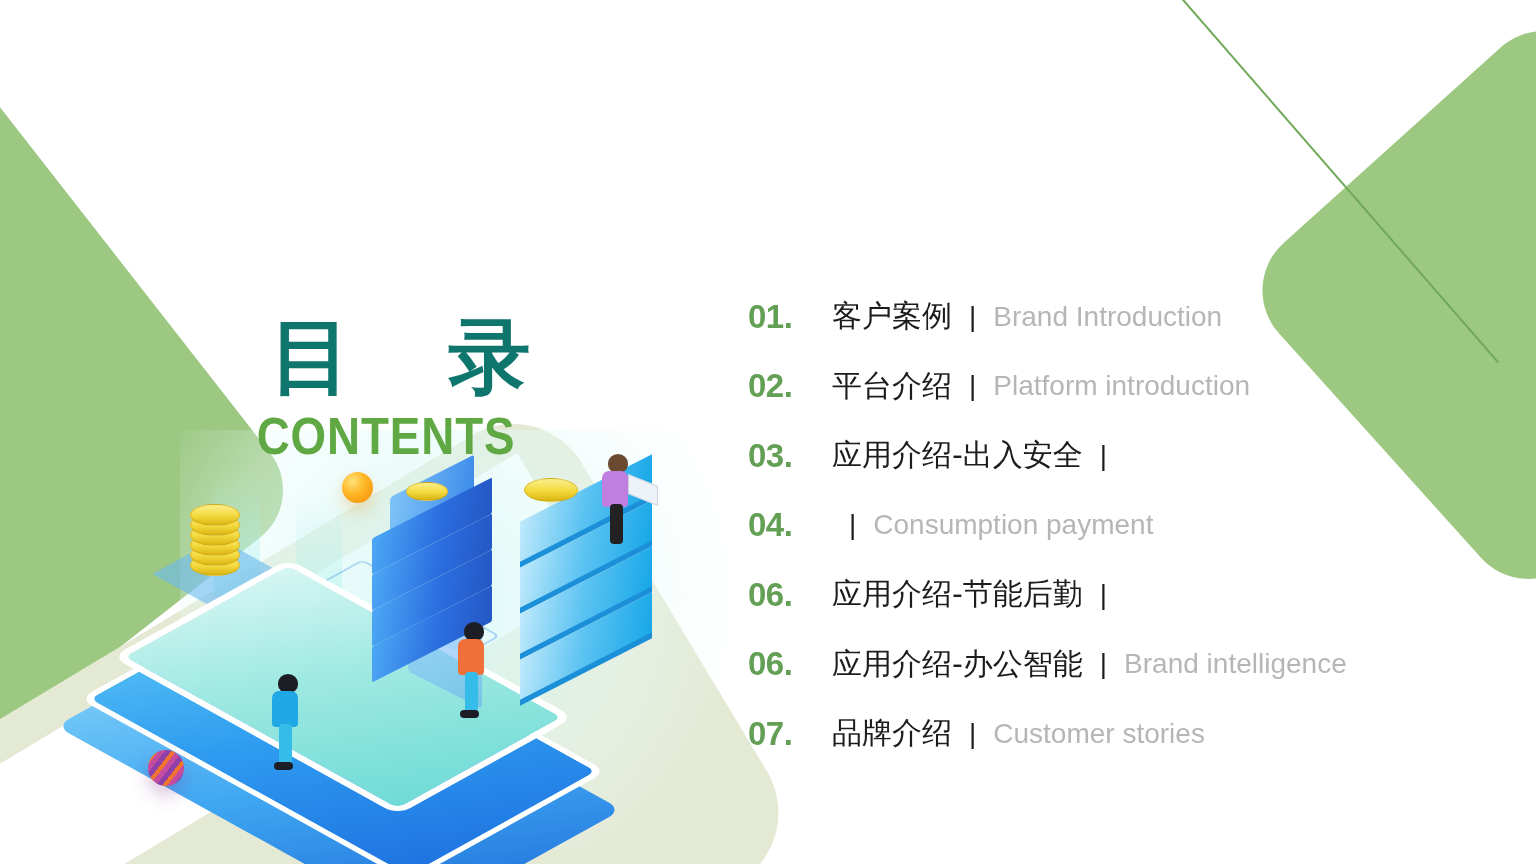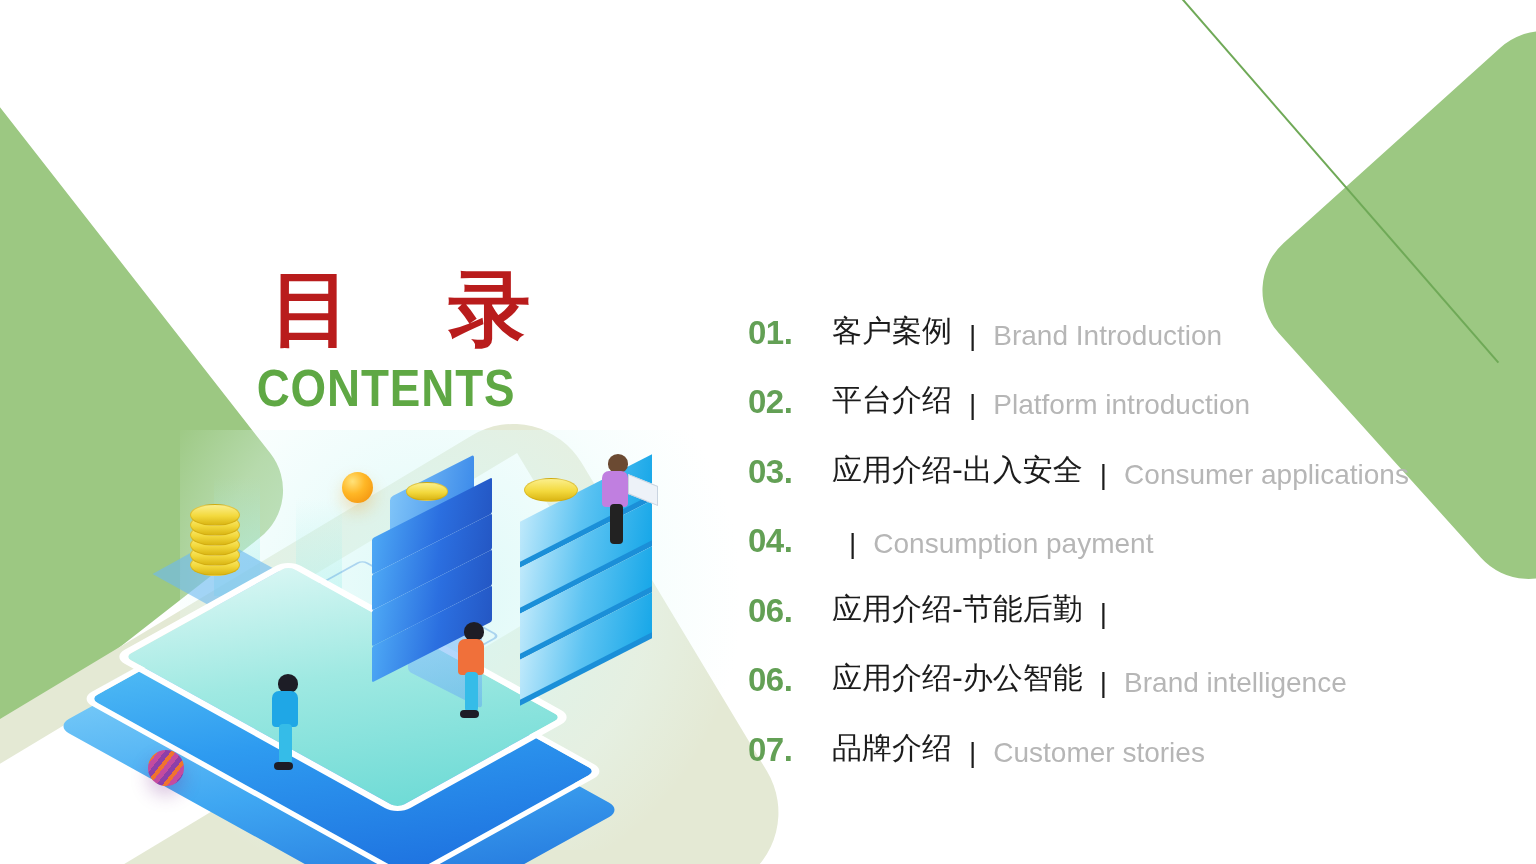--- a/index.html
+++ b/index.html
@@ -65,46 +65,47 @@
   
   .title-block {
     position: absolute;
     left: 236px; top: 266px;
     width: 300px;
     text-align: center;
   }
   .title-cn {
     font-size: 82px;
     font-weight: bold;
-    color: #b91c1c;
+    color: #0f766e;
     letter-spacing: 34px;
     text-indent: 34px;
     line-height: 1.05;
     font-family: "DejaVu Sans", "Liberation Sans", sans-serif;
     white-space: nowrap;
+    margin-top: 48px;
   }
   .title-en {
     margin-top: 6px;
     font-size: 52px;
     font-weight: bold;
     color: #5FA844;
     letter-spacing: 1px;
     font-family: "Liberation Sans", sans-serif;
     transform: scaleX(0.88);
   }
 
   
   .contents-list {
     position: absolute;
     left: 748px; top: 282px;
     width: 740px;
   }
   .content-row {
     display: flex;
-    align-items: flex-end;
+    align-items: center;
     height: 69.5px;
   }
   .row-num {
     color: #63A055;
     font-weight: bold;
     font-size: 33px;
     width: 84px;
     flex: 0 0 84px;
     letter-spacing: -0.5px;
   }
@@ -343,21 +344,20 @@
       <span class="row-num">02.</span>
       <span class="row-cn">平台介绍</span>
       <span class="row-sep">|</span>
       <span class="row-en">Platform introduction</span>
     </div>
 
     <div class="content-row">
       <span class="row-num">03.</span>
       <span class="row-cn">应用介绍-出入安全</span>
       <span class="row-sep">|</span>
-      <span class="row-en">Consumer applications</span>
     </div>
 
     <div class="content-row">
       <span class="row-num">04.</span>
       <span class="row-sep">|</span>
       <span class="row-en">Consumption payment</span>
     </div>
 
     <div class="content-row">
       <span class="row-num">06.</span>

